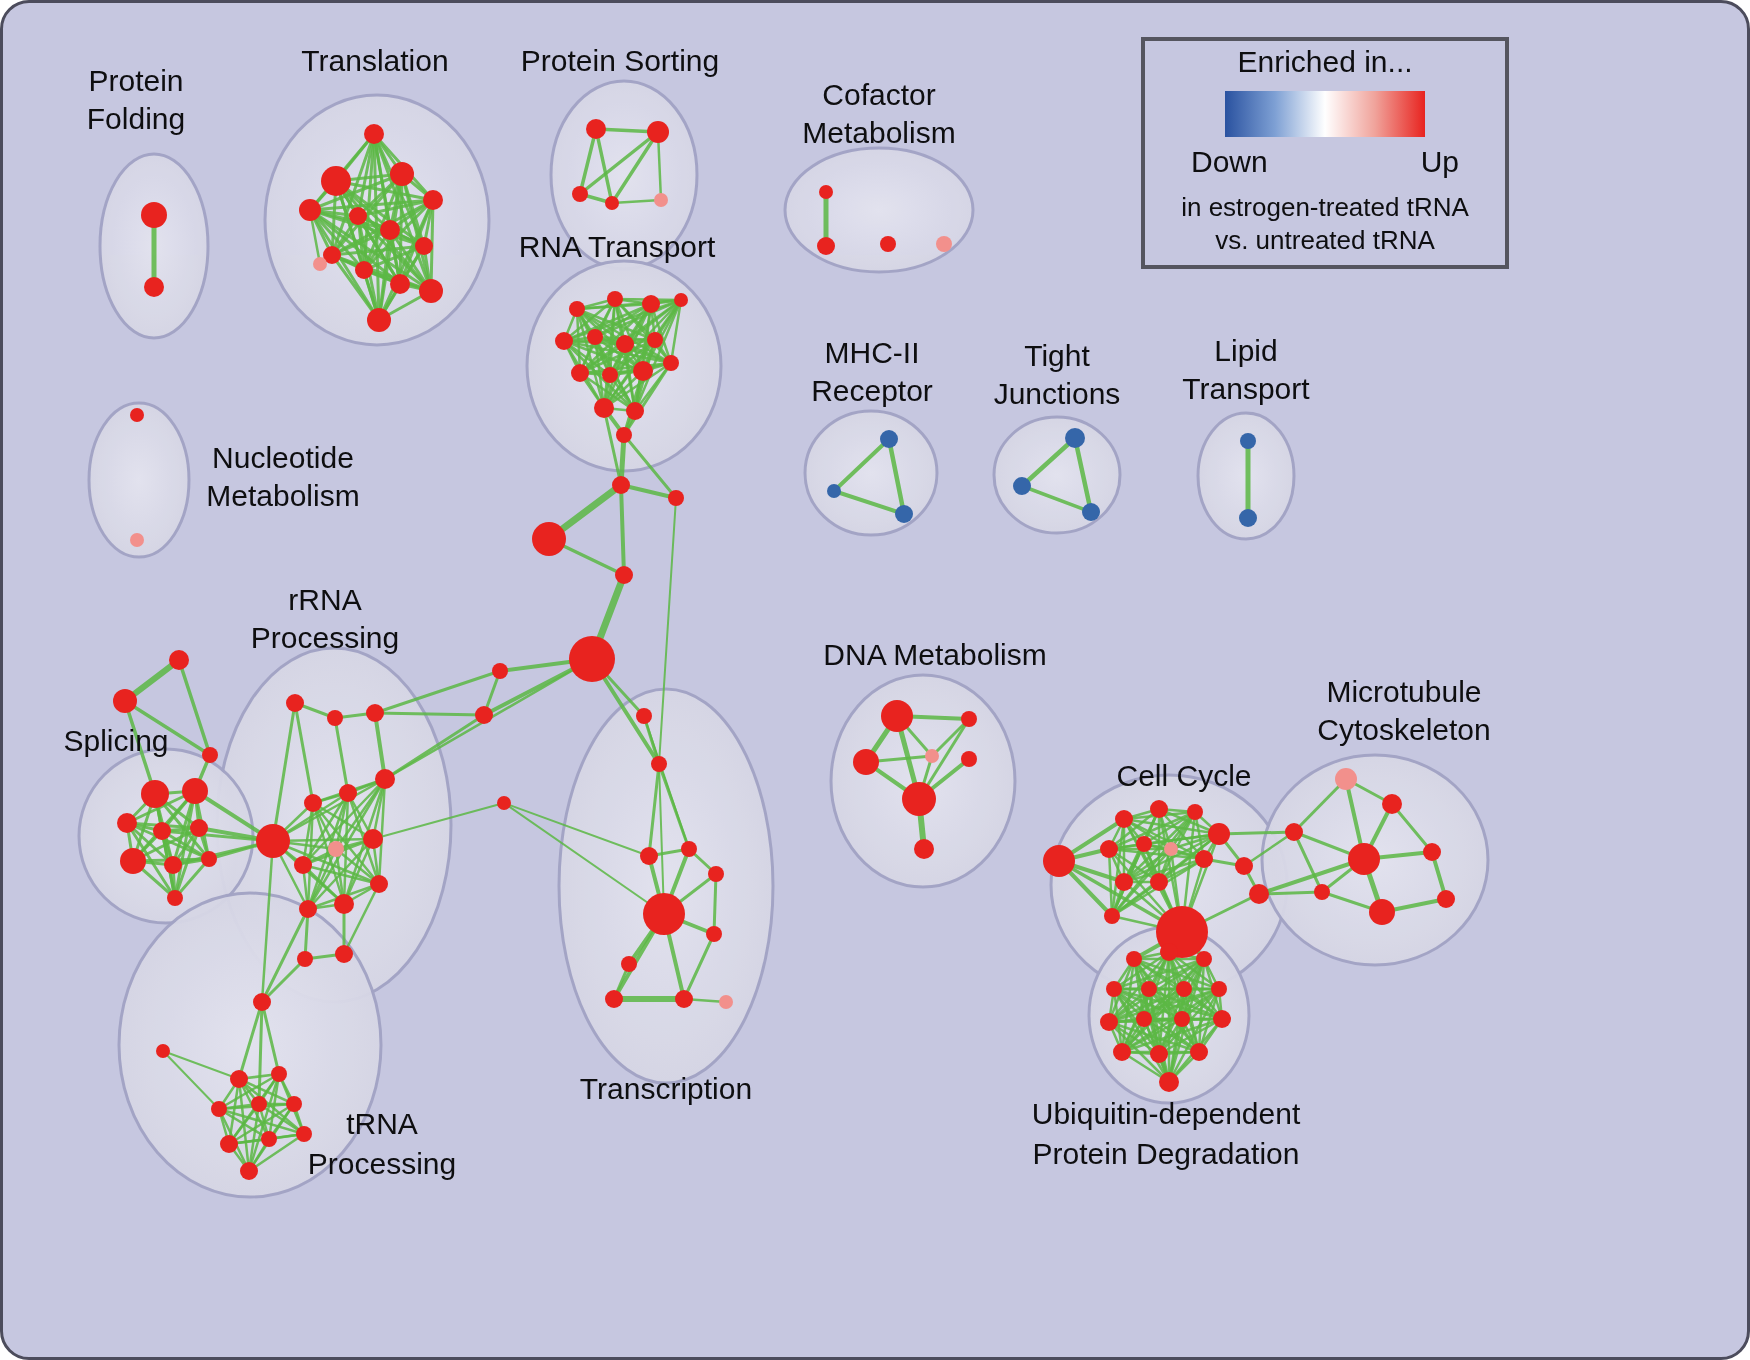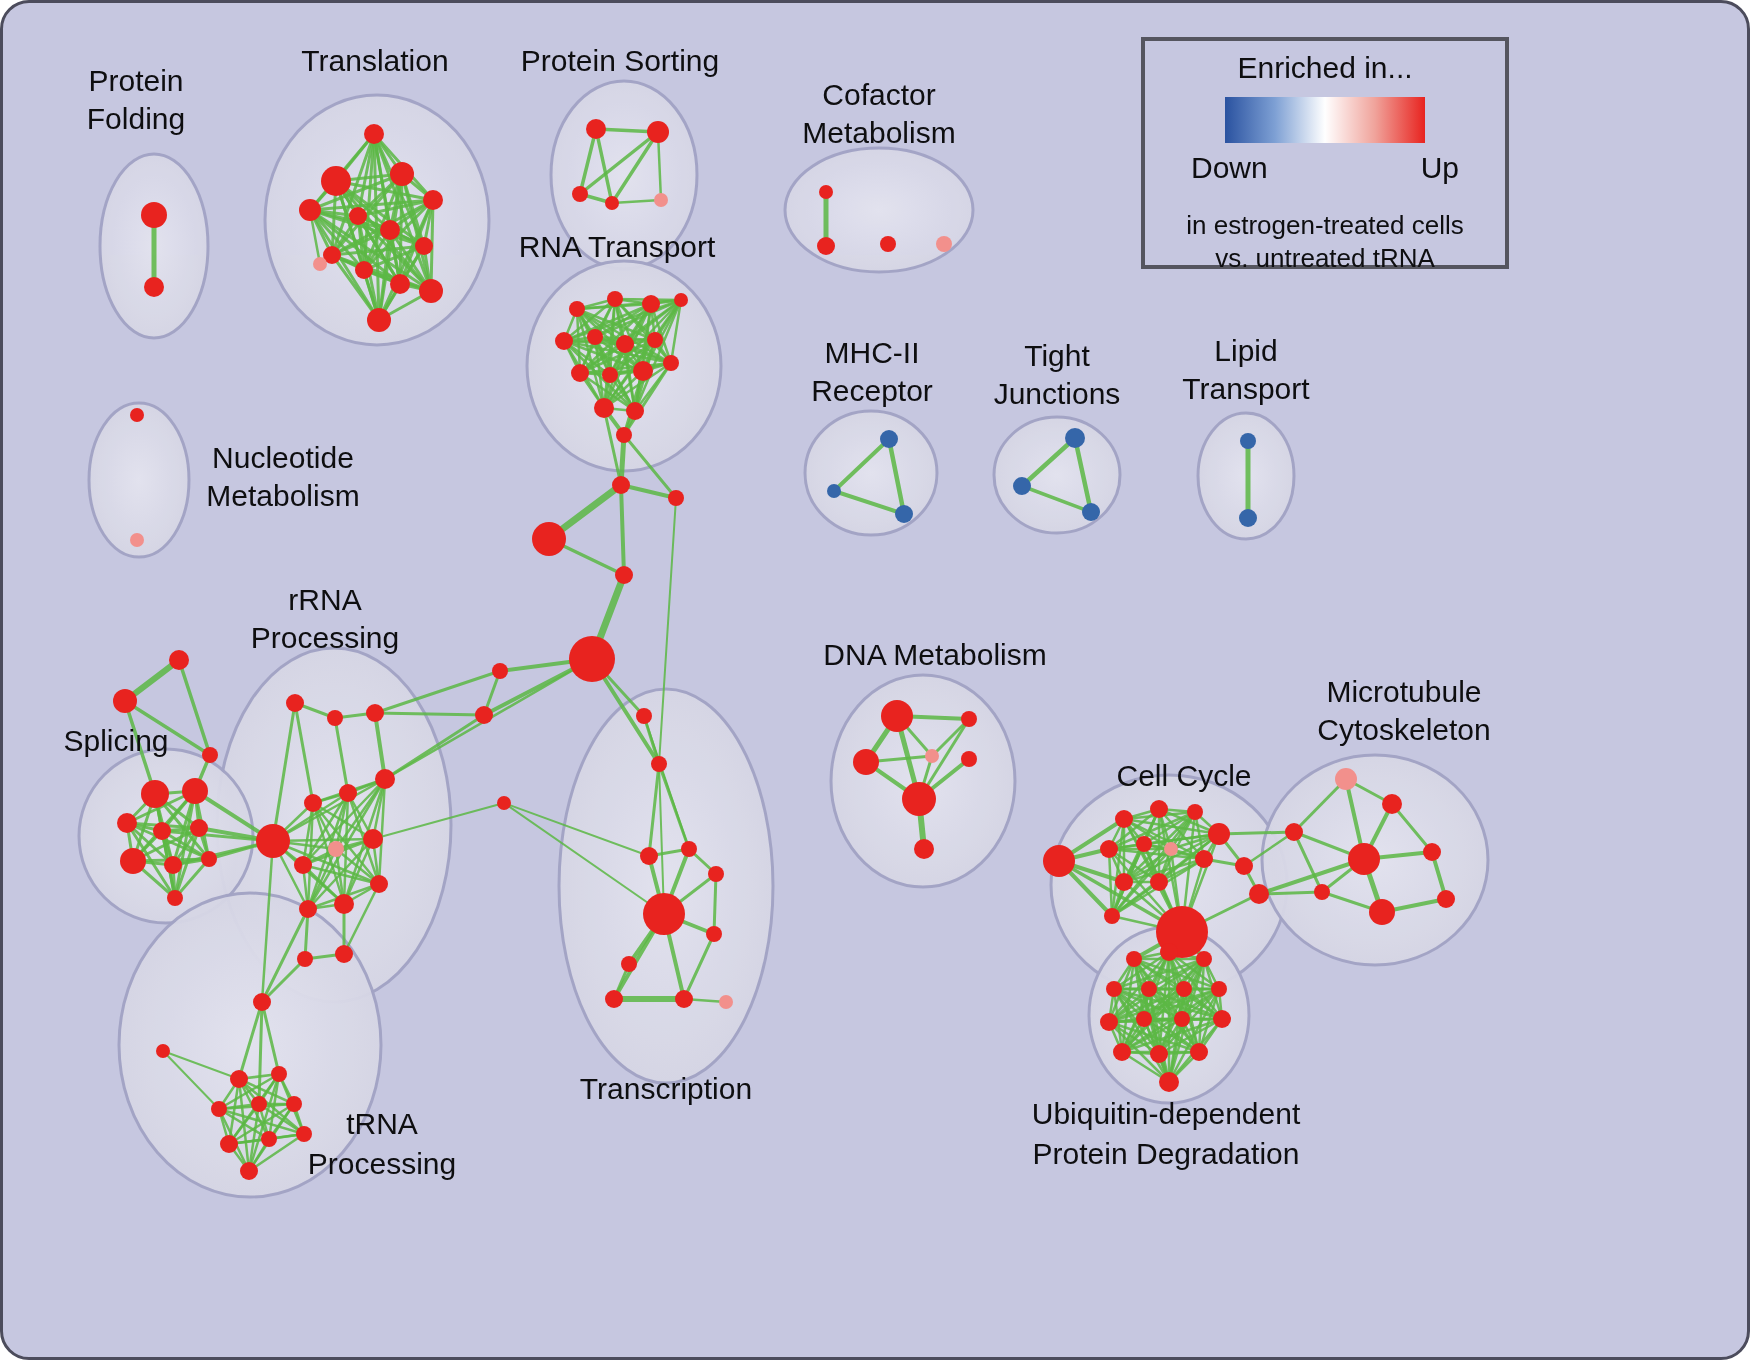--- a/index.html
+++ b/index.html
@@ -13,32 +13,32 @@
     overflow: hidden;
   }
   .figure svg { position: absolute; left: 0; top: 0; }
   .legend {
     position: absolute;
     left: 1138px;
     top: 34px;
     width: 368px;
     height: 232px;
     border: 4px solid #55555f;
-    padding-top: 10px;
+    padding-top: 4px;
     text-align: center;
     color: #0e0e10;
   }
   .legend-title { font-size: 30px; }
   .legend-bar { margin: 12px auto 8px auto; width: 200px; height: 46px; }
   .legend-updown {
     display: flex;
     justify-content: space-between;
     padding: 0 46px;
     font-size: 30px;
-    margin-bottom: 24px;
+    margin-bottom: 12px;
   }
   .legend-sub { font-size: 26px; line-height: 33px; }
 </style>
 </head>
 <body>
 
 <div class="figure" style="background: rgb(198, 199, 224); border-radius: 29px;">
 
   <svg id="net" width="1750" height="1360" viewBox="0 0 1750 1360">
     <defs>
@@ -833,17 +833,17 @@
       <text x="1163" y="1161" text-anchor="middle" fill="#0e0e10" font-size="30" font-family="&quot;Liberation Sans&quot;, sans-serif">Protein Degradation</text>
     </svg>
 
   <div class="legend">
     <div class="legend-title">Enriched in...</div>
     <div class="legend-bar" style="background: linear-gradient(to right, rgb(42, 82, 160), rgb(126, 160, 212), rgb(255, 255, 255), rgb(240, 163, 155), rgb(232, 35, 31));"></div>
     <div class="legend-updown">
       <span>Down</span>
       <span>Up</span>
     </div>
-    <div class="legend-sub">in estrogen-treated cells</div>
+    <div class="legend-sub">in estrogen-treated tRNA</div>
     <div class="legend-sub">vs. untreated tRNA</div>
   </div>
 
 </div>
 
 </body></html>

